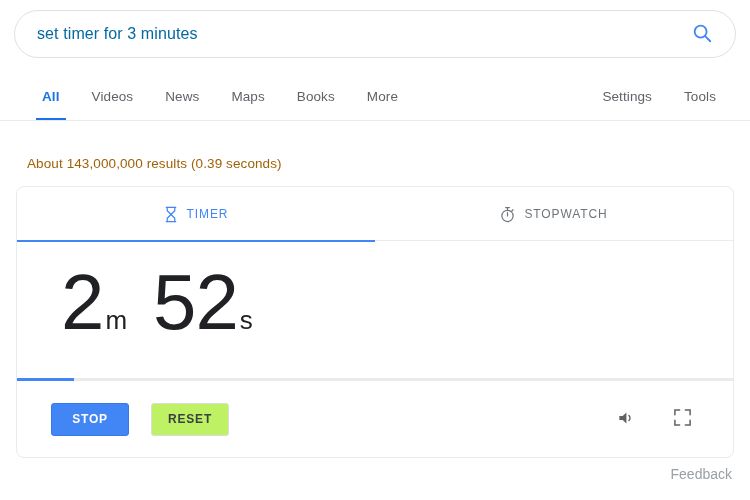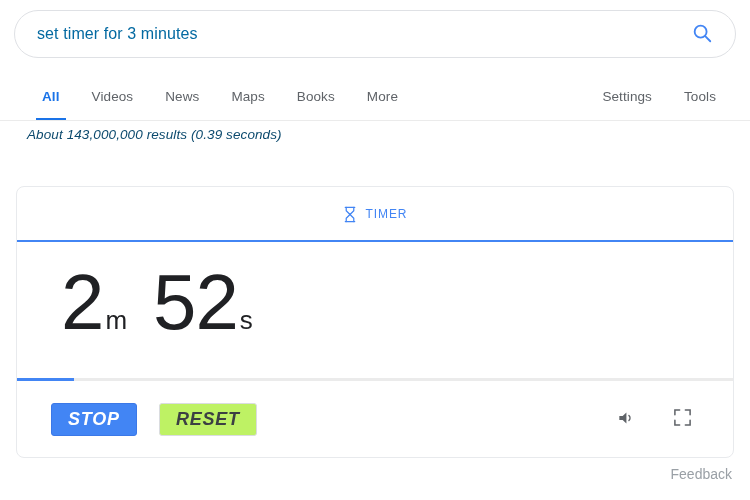--- a/index.html
+++ b/index.html
@@ -105,25 +105,24 @@
     top: 120px;
     width: 750px;
     height: 1px;
     background: #ebebeb;
   }
 
   
   .result-stats {
     position: absolute;
     left: 27px;
-    top: 127px;
+    top: 156px;
     font-size: 13.5px;
-    color: #0c4a6e;
+    color: #a16207;
     letter-spacing: 0.1px;
-    font-style: italic;
   }
 
   
   .card {
     position: absolute;
     left: 16px;
     top: 186px;
     width: 718px;
     height: 272px;
     border: 1px solid #e8eaed;
@@ -206,30 +205,29 @@
   .controls {
     height: 76px;
     display: flex;
     align-items: center;
     padding: 0 20px 0 20px;
   }
   .btn {
     height: 33px;
     min-width: 78px;
     border-radius: 3px;
-    font-size: 18px;
+    font-size: 12px;
     font-weight: bold;
     letter-spacing: 0.8px;
     cursor: pointer;
     font-family: "Liberation Sans", sans-serif;
     display: flex;
     align-items: center;
     justify-content: center;
     padding: 0 16px;
-    font-style: italic;
   }
   .btn-primary {
     background: #4285f4;
     color: #fff;
     border: 1px solid #3b78e7;
     margin-left: 14px;
   }
   .btn-secondary {
     background: #bef264;
     color: #3c4043;
@@ -301,20 +299,32 @@
     <div class="card-tab active">
       <span class="tab-icon">
         <svg width="14" height="17" viewBox="0 0 14 18" fill="none" stroke="#4285f4" stroke-width="1.3" stroke-linecap="round" stroke-linejoin="round">
           <line x1="2" y1="1.5" x2="12" y2="1.5"></line>
           <line x1="2" y1="16.5" x2="12" y2="16.5"></line>
           <path d="M3 1.5 L3 5 L7 9 L11 5 L11 1.5"></path>
           <path d="M3 16.5 L3 13 L7 9 L11 13 L11 16.5"></path>
         </svg>
       </span>
       <span>TIMER</span>
+    </div>
+    <div class="card-tab">
+      <span class="tab-icon">
+        <svg width="15" height="17" viewBox="0 0 16 18" fill="none" stroke="#70757a" stroke-width="1.3" stroke-linecap="round">
+          <circle cx="8" cy="10.5" r="6"></circle>
+          <line x1="8" y1="7" x2="8" y2="10.5"></line>
+          <line x1="6" y1="1.6" x2="10" y2="1.6"></line>
+          <line x1="8" y1="1.6" x2="8" y2="4.4"></line>
+          <line x1="12.6" y1="5.3" x2="14" y2="4"></line>
+        </svg>
+      </span>
+      <span>STOPWATCH</span>
     </div>
   </div>
 
   <div class="time-area">
     <div class="time-display">
       <span class="time-num">2</span>
       <span class="time-unit">m</span>
       <span class="time-num">52</span>
       <span class="time-unit last">s</span>
     </div>

